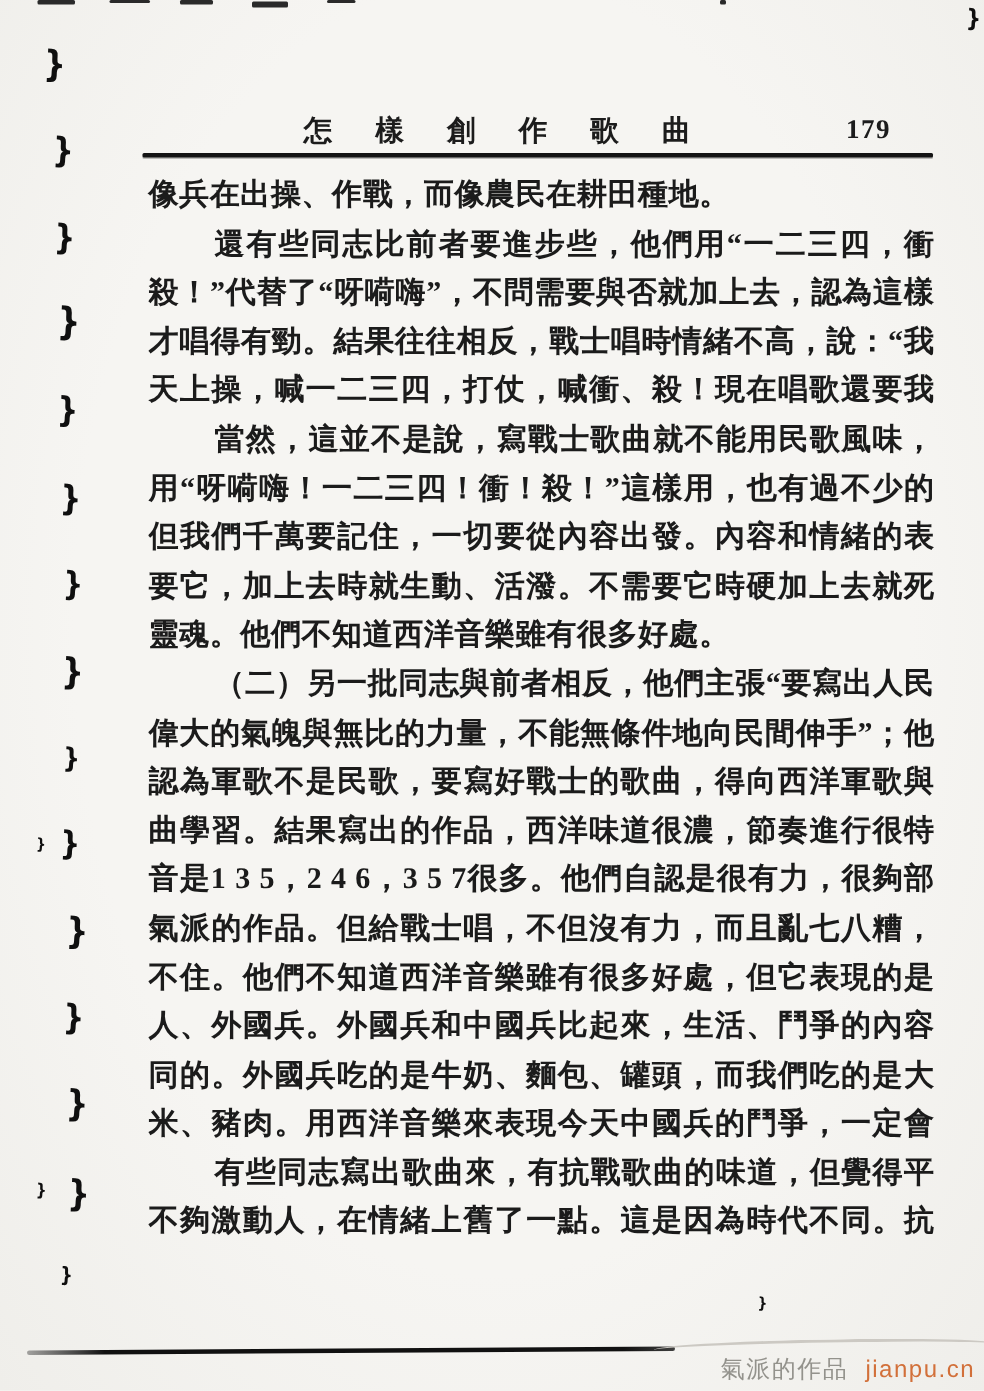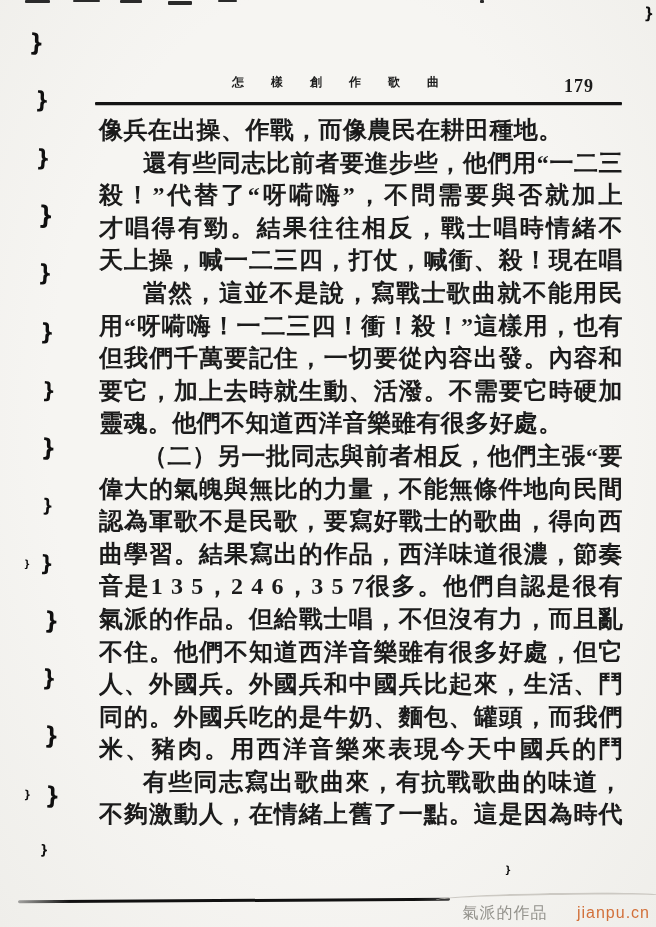--- a/index.html
+++ b/index.html
@@ -9,35 +9,35 @@
     font-family:"Liberation Serif","DejaVu Serif",serif;
   }
   .page{
     position:absolute;inset:0;
     background:radial-gradient(ellipse at 50% 45%, #f6f5f2 60%, #efeeea 100%);
   }
   
   .header{position:absolute;top:74px;left:96px;width:526px;height:28px;}
   .page-title{
     position:absolute;left:50%;top:0;transform:translateX(-58%);
-    font-size:12px;font-weight:bold;color:#1c1c1c;letter-spacing:12px;white-space:nowrap;text-align:right;
+    font-size:19px;font-weight:bold;color:#1c1c1c;letter-spacing:12px;white-space:nowrap;text-align:right;
   }
   .page-number{
     position:absolute;right:28px;top:2px;
     font-size:18px;font-weight:bold;color:#1c1c1c;letter-spacing:1px;text-align:right;
   }
   .header-rule{
     position:absolute;top:102px;left:95px;width:527px;height:3px;
     background:#141414;border-radius:1px;
     box-shadow:0 1px 0 rgba(20,20,20,.25);
   }
   
   .body-text{
     position:absolute;top:114px;left:99px;width:524px;
-    font-size:24px;font-weight:bold;color:#1b1b1b;
+    font-size:20px;font-weight:bold;color:#1b1b1b;
   }
   .line{
     height:32.6px;line-height:32.6px;white-space:nowrap;
     text-align:justify;letter-spacing:.4px;
   }
   .line.j{text-align-last:justify;white-space:normal;overflow:hidden;}
   .line.indent{padding-left:44px;}
   
   .mark{
     position:absolute;color:#0f0f0f;font-weight:bold;
@@ -53,21 +53,21 @@
   .curve-line{
     position:absolute;left:436px;top:893px;width:230px;height:10px;
     border-top:2px solid #ccc9c3;border-radius:100%/10px;transform:rotate(-1deg);
   }
   
   .watermark{
     position:absolute;right:6px;top:903px;font-size:16px;letter-spacing:1px;
     font-family:"Liberation Sans","DejaVu Sans",sans-serif;white-space:nowrap;
   }
   .wm-site{color:#93928c;}
-  .wm-domain{color:#d2703a;margin-left:24px;}
+  .wm-domain{color:#d2703a;margin-left:6px;}
 </style>
 </head>
 <body>
 
 <div class="page">
 
   <div class="header">
     <div class="page-title">怎 樣 創 作 歌 曲</div>
     <div class="page-number">179</div>
   </div>

